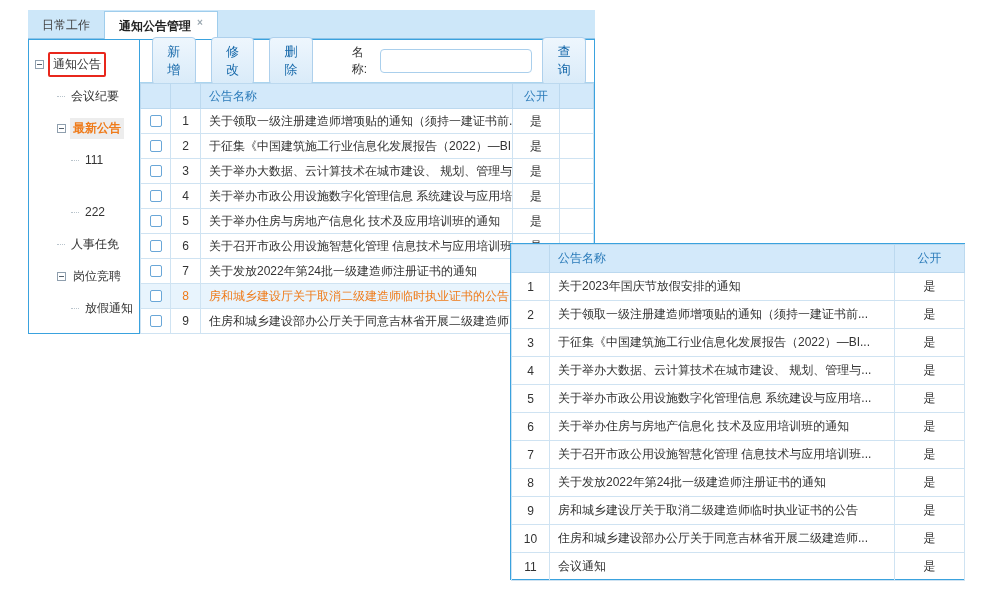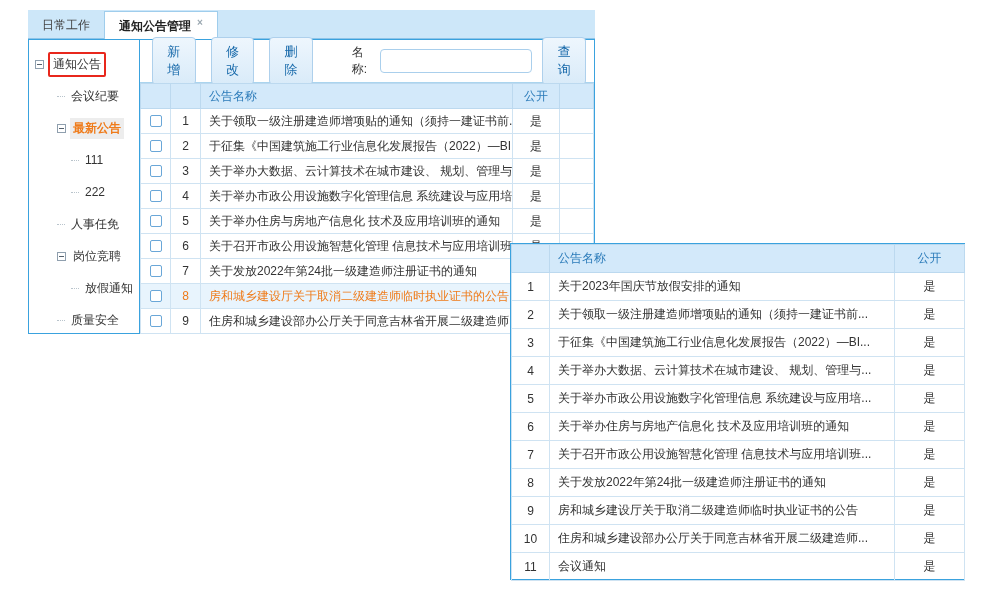--- a/index.html
+++ b/index.html
@@ -82,21 +82,21 @@
           <span class="lbl">会议纪要</span>
         </div>
         <div class="tnode selected" style="padding-left: 22px;">
           <span class="minusbox"></span>
           <span class="lbl">最新公告</span>
         </div>
         <div class="tnode" style="padding-left: 36px;">
           <span class="dash"></span>
           <span class="lbl">111</span>
         </div>
-        <div class="tnode" style="padding-left: 36px;">
+        <div class="tnode" style="padding-left: 36px; margin-top: 20px;">
           <span class="dash"></span>
           <span class="lbl">222</span>
         </div>
         <div class="tnode" style="padding-left: 22px;">
           <span class="dash"></span>
           <span class="lbl">人事任免</span>
         </div>
         <div class="tnode" style="padding-left: 22px;">
           <span class="minusbox"></span>
           <span class="lbl">岗位竞聘</span>

